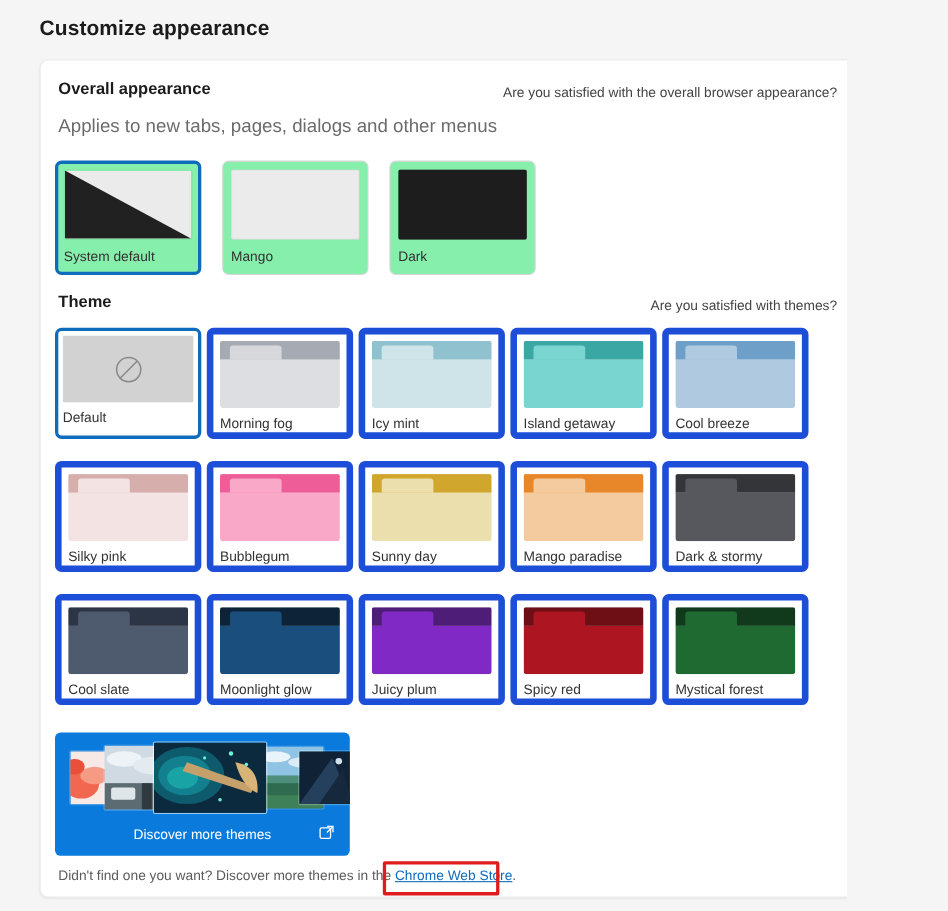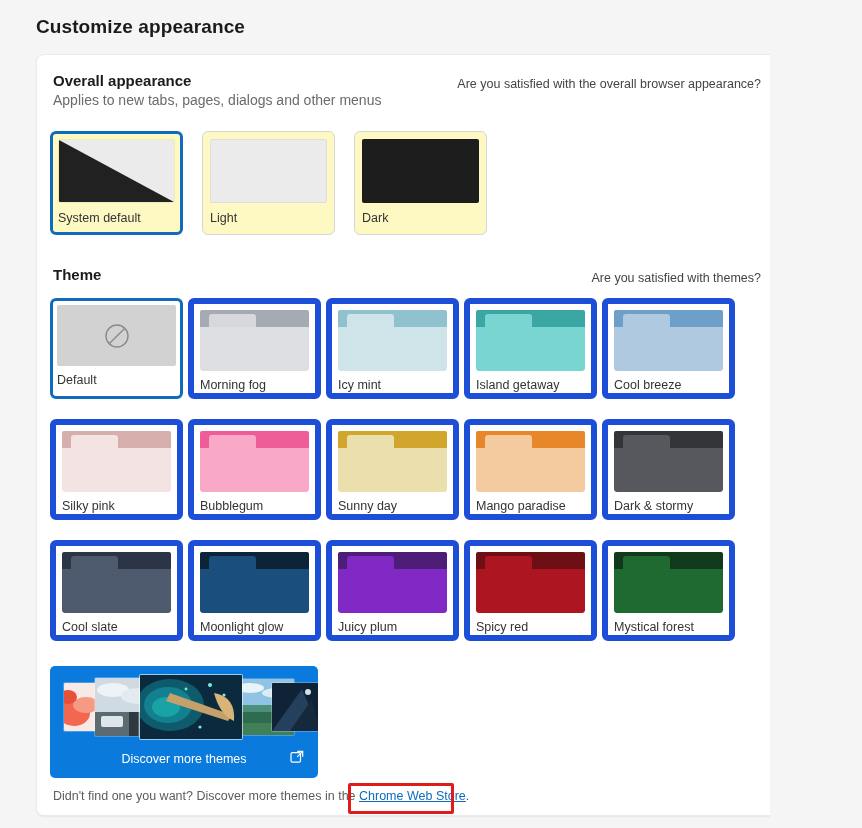--- a/index.html
+++ b/index.html
@@ -44,23 +44,23 @@
     display: flex;
     align-items: flex-start;
     justify-content: space-between;
   }
   .sec-title {
     font-size: 15px;
     font-weight: 600;
     color: #1b1b1b;
   }
   .sec-sub {
-    font-size: 14px;
+    font-size: 17px;
     color: #6b6b6b;
-    margin-top: 3px;
+    margin-top: 16px;
   }
   .feedback {
     display: flex;
     align-items: center;
     gap: 10px;
     padding-top: 2px;
   }
   .feedback-q {
     font-size: 12.5px;
     color: #444;
@@ -78,26 +78,27 @@
   .overall-wrap { position: absolute; left: 53px; top: 72px; width: 768px; }
 
   .appearance-row {
     position: absolute;
     left: 50px; top: 131px;
     display: flex;
     gap: 19px;
   }
   .app-card {
     width: 133px; height: 104px;
-    background: #fef9c3;
+    background: #86efac;
     border: 1px solid #d6d6d6;
     border-radius: 6px;
     padding: 7px 7px 0 7px;
     cursor: pointer;
     position: relative;
+    margin-top: 15px;
   }
   .app-card.selected {
     border: 3px solid #0f6cbd;
     padding: 5px 5px 0 5px;
   }
   .app-thumb {
     width: 100%; height: 64px;
     border-radius: 2px;
     overflow: hidden;
     border: 1px solid rgba(0,0,0,.06);
@@ -274,21 +275,21 @@
         <svg width="100%" height="100%" viewBox="0 0 118 64" preserveAspectRatio="none">
           <rect width="118" height="64" fill="#ebebeb"></rect>
           <polygon points="0,0 118,64 0,64" fill="#212121"></polygon>
         </svg>
       </div>
       <div class="app-label">System default</div>
     </div>
 
     <div class="app-card">
       <div class="app-thumb" style="background:#ebebeb"></div>
-      <div class="app-label">Light</div>
+      <div class="app-label">Mango</div>
     </div>
 
     <div class="app-card">
       <div class="app-thumb" style="background:#1d1d1d"></div>
       <div class="app-label">Dark</div>
     </div>
 
   </div>
 
   <div class="theme-head">

